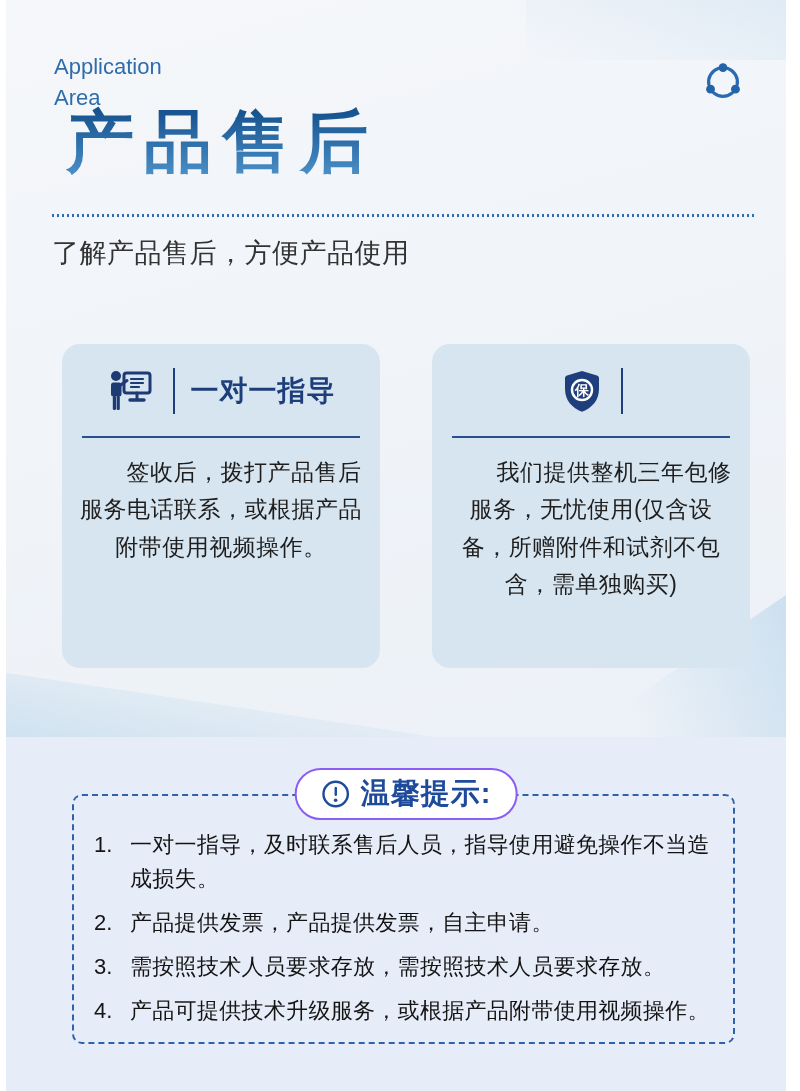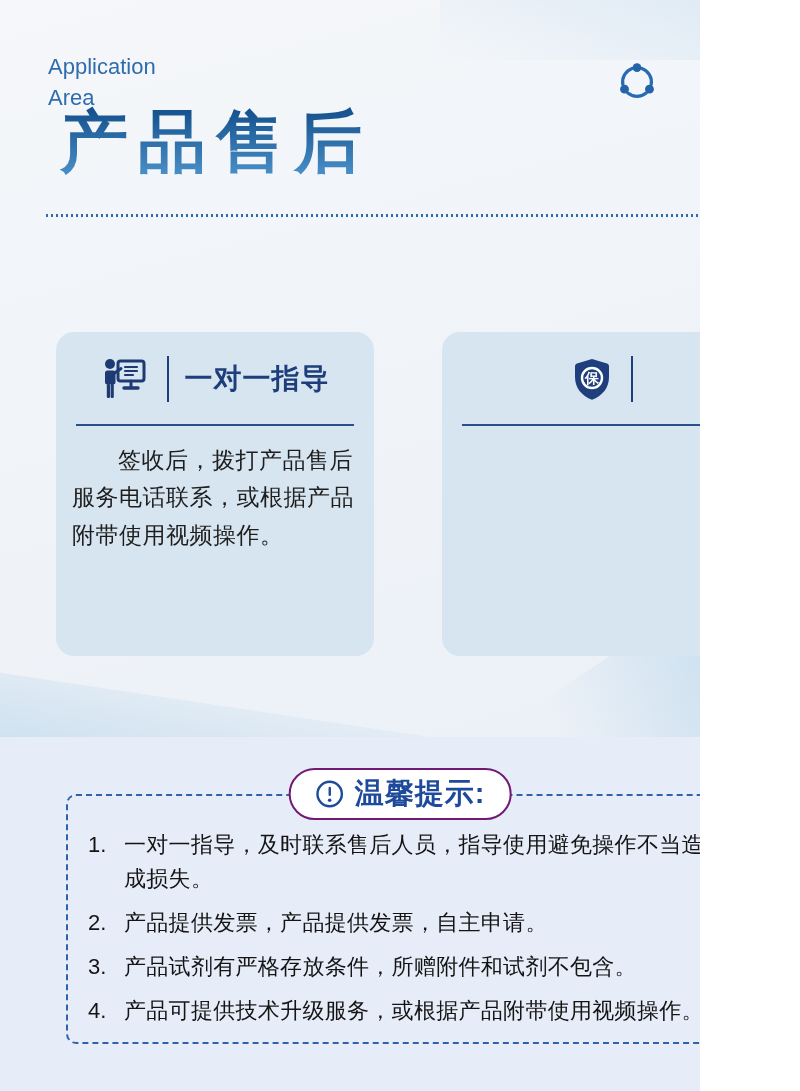--- a/index.html
+++ b/index.html
@@ -1,19 +1,20 @@
 <!DOCTYPE html>
 <html><head>
 <meta charset="utf-8">
 <style>
   html,body{margin:0;padding:0;}
   .page{
-    position:relative;width:700px;height:1091px;overflow:hidden;
+    position:relative;width:780px;height:1091px;overflow:hidden;
     font-family:"Liberation Sans","DejaVu Sans",sans-serif;
     background:linear-gradient(165deg,#f5f7fa 0%,#eff3f8 45%,#e9eff6 100%);
+    margin-left:6px;
   }
   
   .deco-left{
     position:absolute;left:0;top:638px;width:430px;height:99px;
     background:linear-gradient(12deg,rgba(183,212,234,.55),rgba(183,212,234,0) 70%);
     clip-path:polygon(0 35%,100% 100%,0 100%);
   }
   .deco-right{
     position:absolute;right:0;top:595px;width:210px;height:142px;
     background:linear-gradient(250deg,rgba(183,212,234,.6),rgba(183,212,234,0) 75%);
@@ -37,21 +38,21 @@
     color:transparent;-webkit-text-fill-color:transparent;
   }
   .dotted-rule{
     position:absolute;left:46px;top:214px;width:702px;height:3px;
     background-image:repeating-linear-gradient(to right,#2e6cad 0 2px,transparent 2px 5px);
   }
   .subtitle{
     position:absolute;left:46px;top:235px;
     font-size:27px;color:#333;letter-spacing:.5px;
   }
-  .cards{position:absolute;left:56px;top:332px;display:flex;gap:68px;}
+  .cards{position:absolute;left:56px;top:344px;display:flex;gap:52px;text-align:center;}
   .card{
     width:318px;height:324px;background:#d7e5f0;border-radius:18px;
     box-sizing:border-box;
   }
   .card-head{
     height:88px;display:flex;align-items:center;justify-content:center;gap:16px;
     padding-top:6px;box-sizing:border-box;
   }
   .head-icon{width:50px;height:50px;flex:0 0 auto;}
   .v-divider{width:2px;height:46px;background:#1f3f7c;}
@@ -64,21 +65,21 @@
   .bottom-band{
     position:absolute;left:0;top:737px;width:800px;height:354px;background:#e7edf8;
   }
   .tips-box{
     position:absolute;left:66px;top:794px;width:663px;height:250px;
     border:2.5px dashed #2f62ab;border-radius:10px;box-sizing:border-box;
     padding:32px 16px 0 20px;
   }
   .tips-pill{
     position:absolute;left:50%;top:768px;transform:translateX(-50%);
-    height:48px;background:#fff;border:2px solid #701a75;border-radius:28px;
+    height:48px;background:#fff;border:2px solid #8b5cf6;border-radius:28px;
     display:flex;align-items:center;gap:10px;padding:0 24px;z-index:2;
   }
   .info-icon{width:30px;height:30px;}
   .tips-label{font-size:29px;font-weight:bold;color:#1d4a9b;letter-spacing:1px;}
   .tip{display:flex;font-size:22px;line-height:1.55;color:#141414;margin-bottom:10px;}
   .tip-num{flex:0 0 36px;}
   .tip-text{flex:1;letter-spacing:.3px;}
 </style>
 </head>
 <body>
@@ -104,20 +105,21 @@
       <circle cx="24" cy="10" r="4.6"></circle>
       <circle cx="37" cy="32.5" r="4.6"></circle>
       <circle cx="11" cy="32.5" r="4.6"></circle>
     </g>
   </svg>
 
   <div class="page-title">产品售后</div>
 
   <div class="dotted-rule"></div>
 
+  <div class="subtitle">了解产品售后，方便产品使用</div>
 
   <div class="cards">
 
     <div class="card">
       <div class="card-head">
         <svg class="head-icon" viewBox="0 0 50 50">
           <g fill="#1e3a72">
             <circle cx="9" cy="10" r="5"></circle>
             <rect x="4" y="16.5" width="10.5" height="14" rx="2.5"></rect>
             <rect x="5.8" y="30" width="3.2" height="14" rx="1.2"></rect>
@@ -141,20 +143,21 @@
     <div class="card">
       <div class="card-head">
         <svg class="head-icon" style="width:46px;height:46px;" viewBox="0 0 46 46">
           <path d="M23 3 L38 7.5 C39.5 8 40 9 40 10.5 L40 21 C40 32.5 33 39.8 23 43.8 C13 39.8 6 32.5 6 21 L6 10.5 C6 9 6.5 8 8 7.5 Z" fill="#1f3e7c"></path>
           <circle cx="23" cy="22" r="10" fill="none" stroke="#ffffff" stroke-width="2.4"></circle>
           <text x="23" y="27" text-anchor="middle" font-size="14" font-weight="bold" fill="#ffffff">保</text>
         </svg>
         <div class="v-divider"></div>
       </div>
       <div class="card-sep"></div>
+      <div class="card-body">我们提供整机三年包修服务，无忧使用(仅含设备，所赠附件和试剂不包含，需单独购买)</div>
     </div>
 
   </div>
 
   <div class="bottom-band">
 
     <div class="tips-pill" style="position:absolute;left:50%;top:31px;transform:translateX(-50%);">
       <svg class="info-icon" viewBox="0 0 32 32">
         <circle cx="16" cy="16" r="13" fill="none" stroke="#1e4c9c" stroke-width="2.6"></circle>
         <rect x="14.8" y="8.2" width="2.6" height="10" rx="1.3" fill="#1e4c9c"></rect>
@@ -167,21 +170,21 @@
       <div class="tip">
         <span class="tip-num">1.</span>
         <span class="tip-text">一对一指导，及时联系售后人员，指导使用避免操作不当造成损失。</span>
       </div>
       <div class="tip">
         <span class="tip-num">2.</span>
         <span class="tip-text">产品提供发票，产品提供发票，自主申请。</span>
       </div>
       <div class="tip">
         <span class="tip-num">3.</span>
-        <span class="tip-text">产品试剂有严格存放条件，所赠附件和试剂不包含。</span>
+        <span class="tip-text">需按照技术人员要求存放，需按照技术人员要求存放。</span>
       </div>
       <div class="tip">
         <span class="tip-num">4.</span>
         <span class="tip-text">产品可提供技术升级服务，或根据产品附带使用视频操作。</span>
       </div>
     </div>
 
   </div>
 
 </div>

